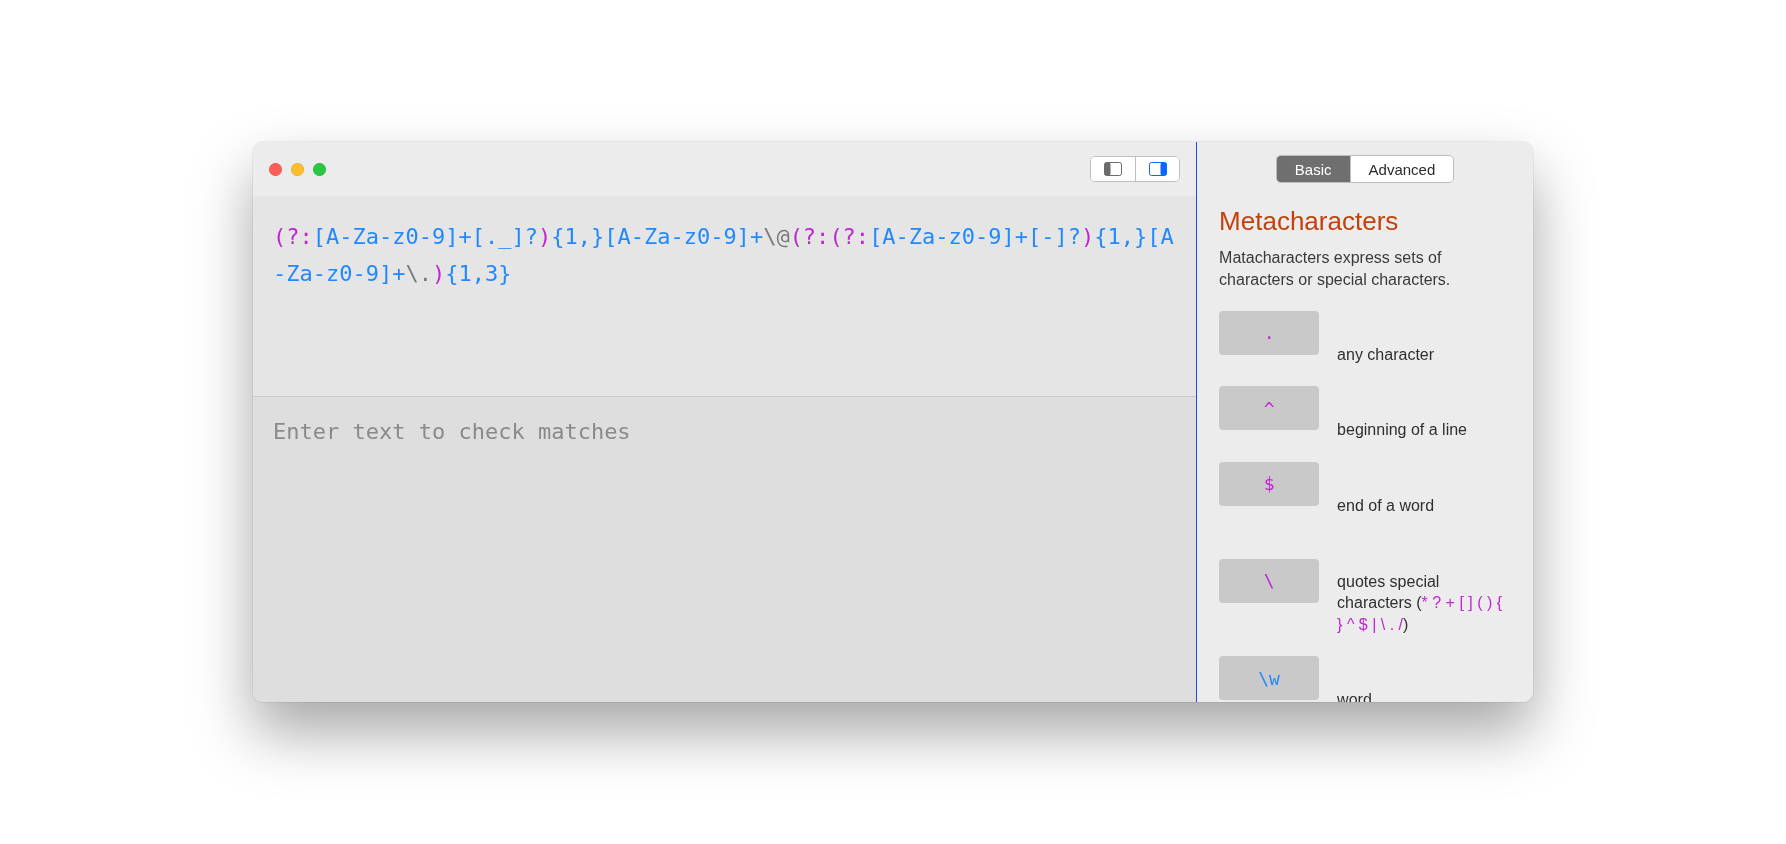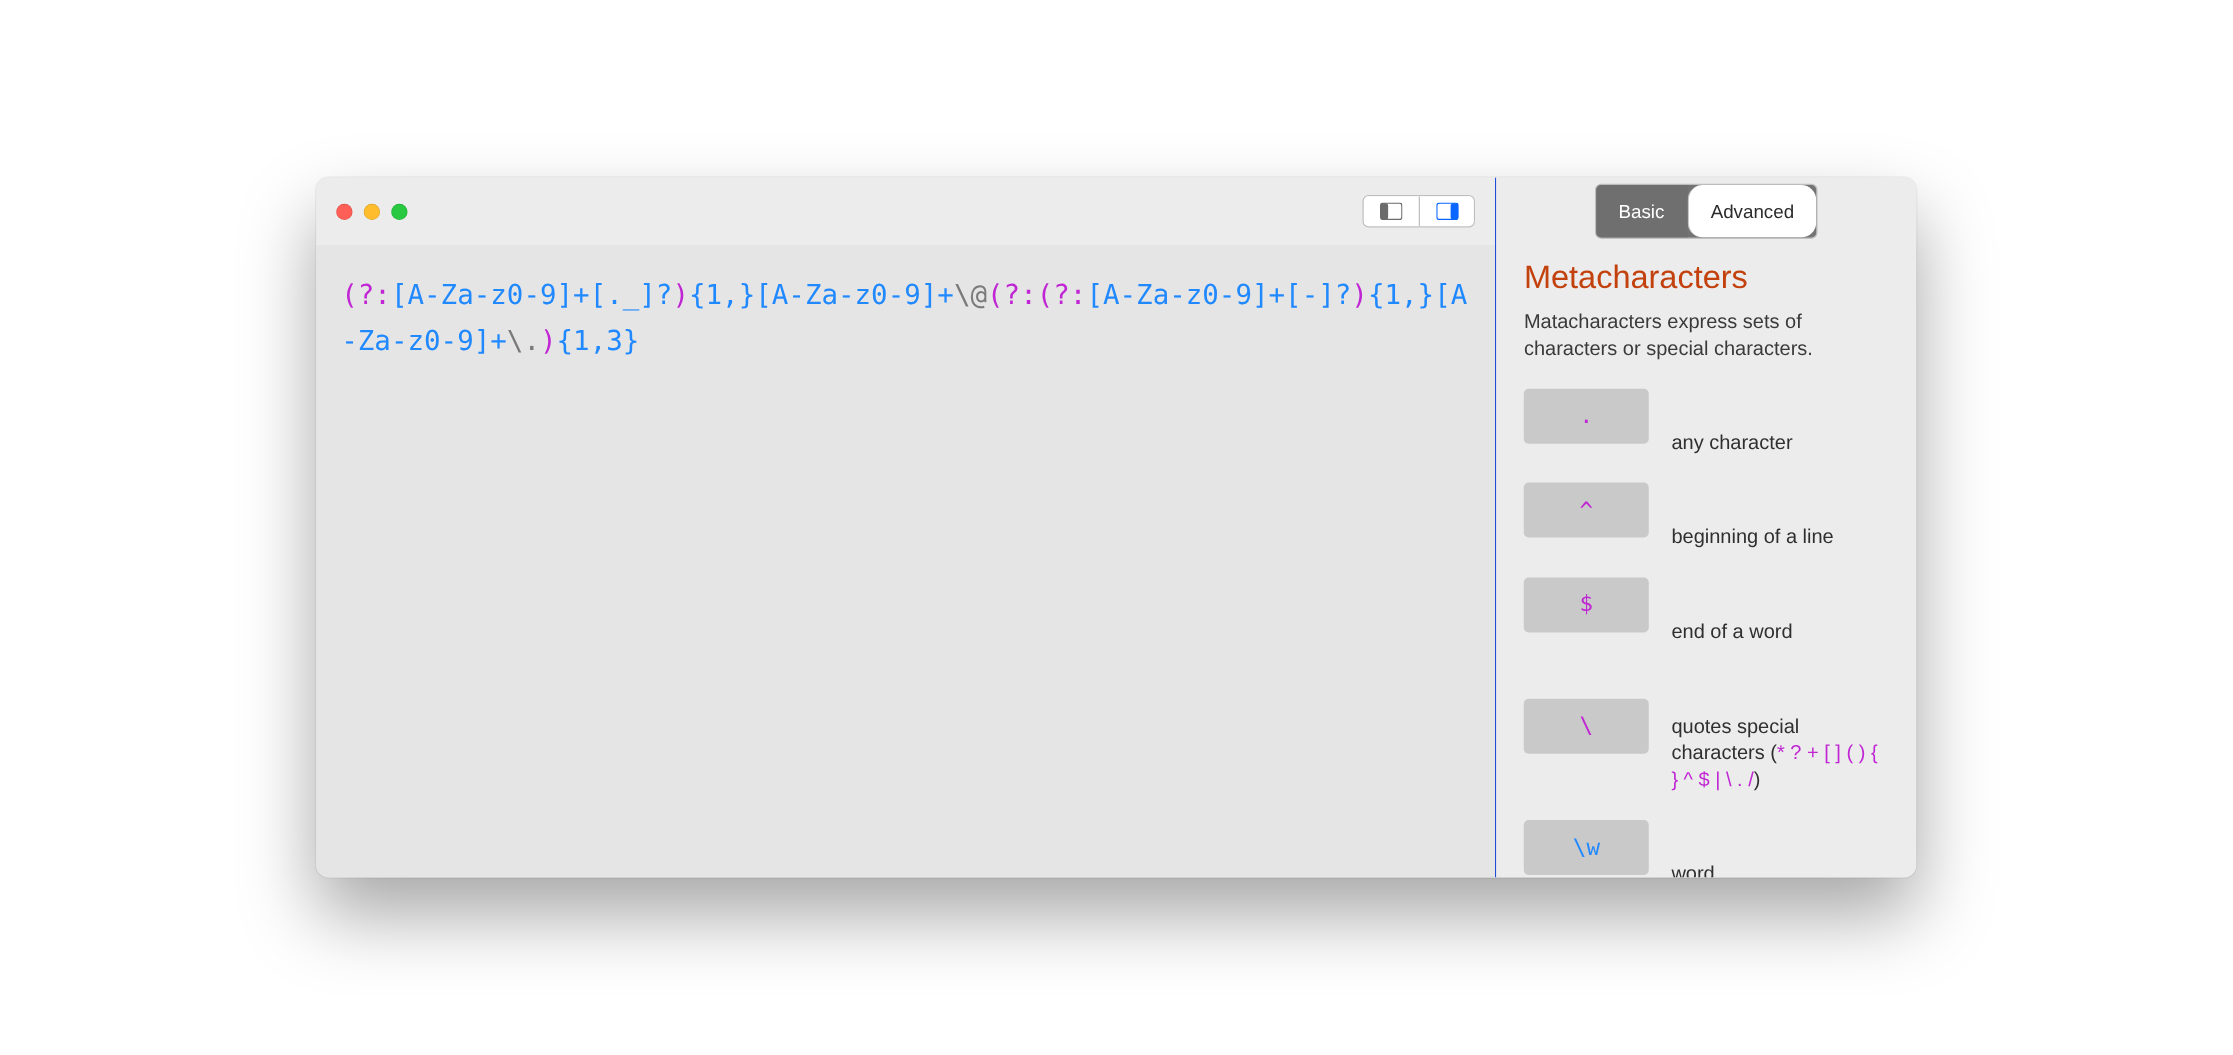--- a/index.html
+++ b/index.html
@@ -106,36 +106,36 @@
     height: 54px;
     display: flex;
     align-items: center;
     justify-content: center;
   }
   .seg-tabs {
     display: inline-flex;
     border: 1px solid #bdbdbd;
     border-radius: 5px;
     overflow: hidden;
-    background: #737373;
-    height: 44px;
+    background: #5eead4;
+    height: 28px;
   }
   .seg-tabs button {
     border: none;
     padding: 0 18px;
     font-size: 15px;
     background: #fff;
     color: #2b2b2b;
     cursor: pointer;
   }
   .seg-tabs button.active {
     background: #6f6f6f;
     color: #fff;
   }
-  .seg-tabs button + button { border-left: 1px solid #bdbdbd; border-radius: 12px; }
+  .seg-tabs button + button { border-left: 1px solid #bdbdbd; }
 
   .side-body {
     flex: 1;
     padding: 10px 22px 0 22px;
     overflow: hidden;
   }
   .side-h1 {
     font-size: 26px;
     font-weight: 400;
     color: #c2410c;
@@ -204,20 +204,23 @@
                   <rect x="0.5" y="0.5" width="17" height="13" rx="2" fill="none" stroke="#0a66ff"></rect>
                   <rect x="11.5" y="0.5" width="6" height="13" rx="2" fill="#0a66ff"></rect>
                 </svg>
             </span>
           </button>
         </div>
       </div>
 
       <div class="regex-area" id="regex-area"><span class="tok-magenta">(?:</span><span class="tok-blue">[A-Za-z0-9]</span><span class="tok-blue">+</span><span class="tok-blue">[._]</span><span class="tok-blue">?</span><span class="tok-magenta">)</span><span class="tok-blue">{1,}</span><span class="tok-blue">[A-Za-z0-9]</span><span class="tok-blue">+</span><span class="tok-gray">\</span><span class="tok-gray">@</span><span class="tok-magenta">(?:</span><span class="tok-magenta">(?:</span><span class="tok-blue">[A-Za-z0-9]</span><span class="tok-blue">+</span><span class="tok-blue">[-]</span><span class="tok-blue">?</span><span class="tok-magenta">)</span><span class="tok-blue">{1,}</span><span class="tok-blue">[A-Za-z0-9]</span><span class="tok-blue">+</span><span class="tok-gray">\.</span><span class="tok-magenta">)</span><span class="tok-blue">{1,3}</span></div>
 
+      <div class="match-area">
+        <span>Enter text to check matches</span>
+      </div>
     </div>
 
     <div class="right">
       <div class="right-top">
         <div class="seg-tabs">
           <button class="active">Basic</button>
           <button>Advanced</button>
         </div>
       </div>
       <div class="side-body">

